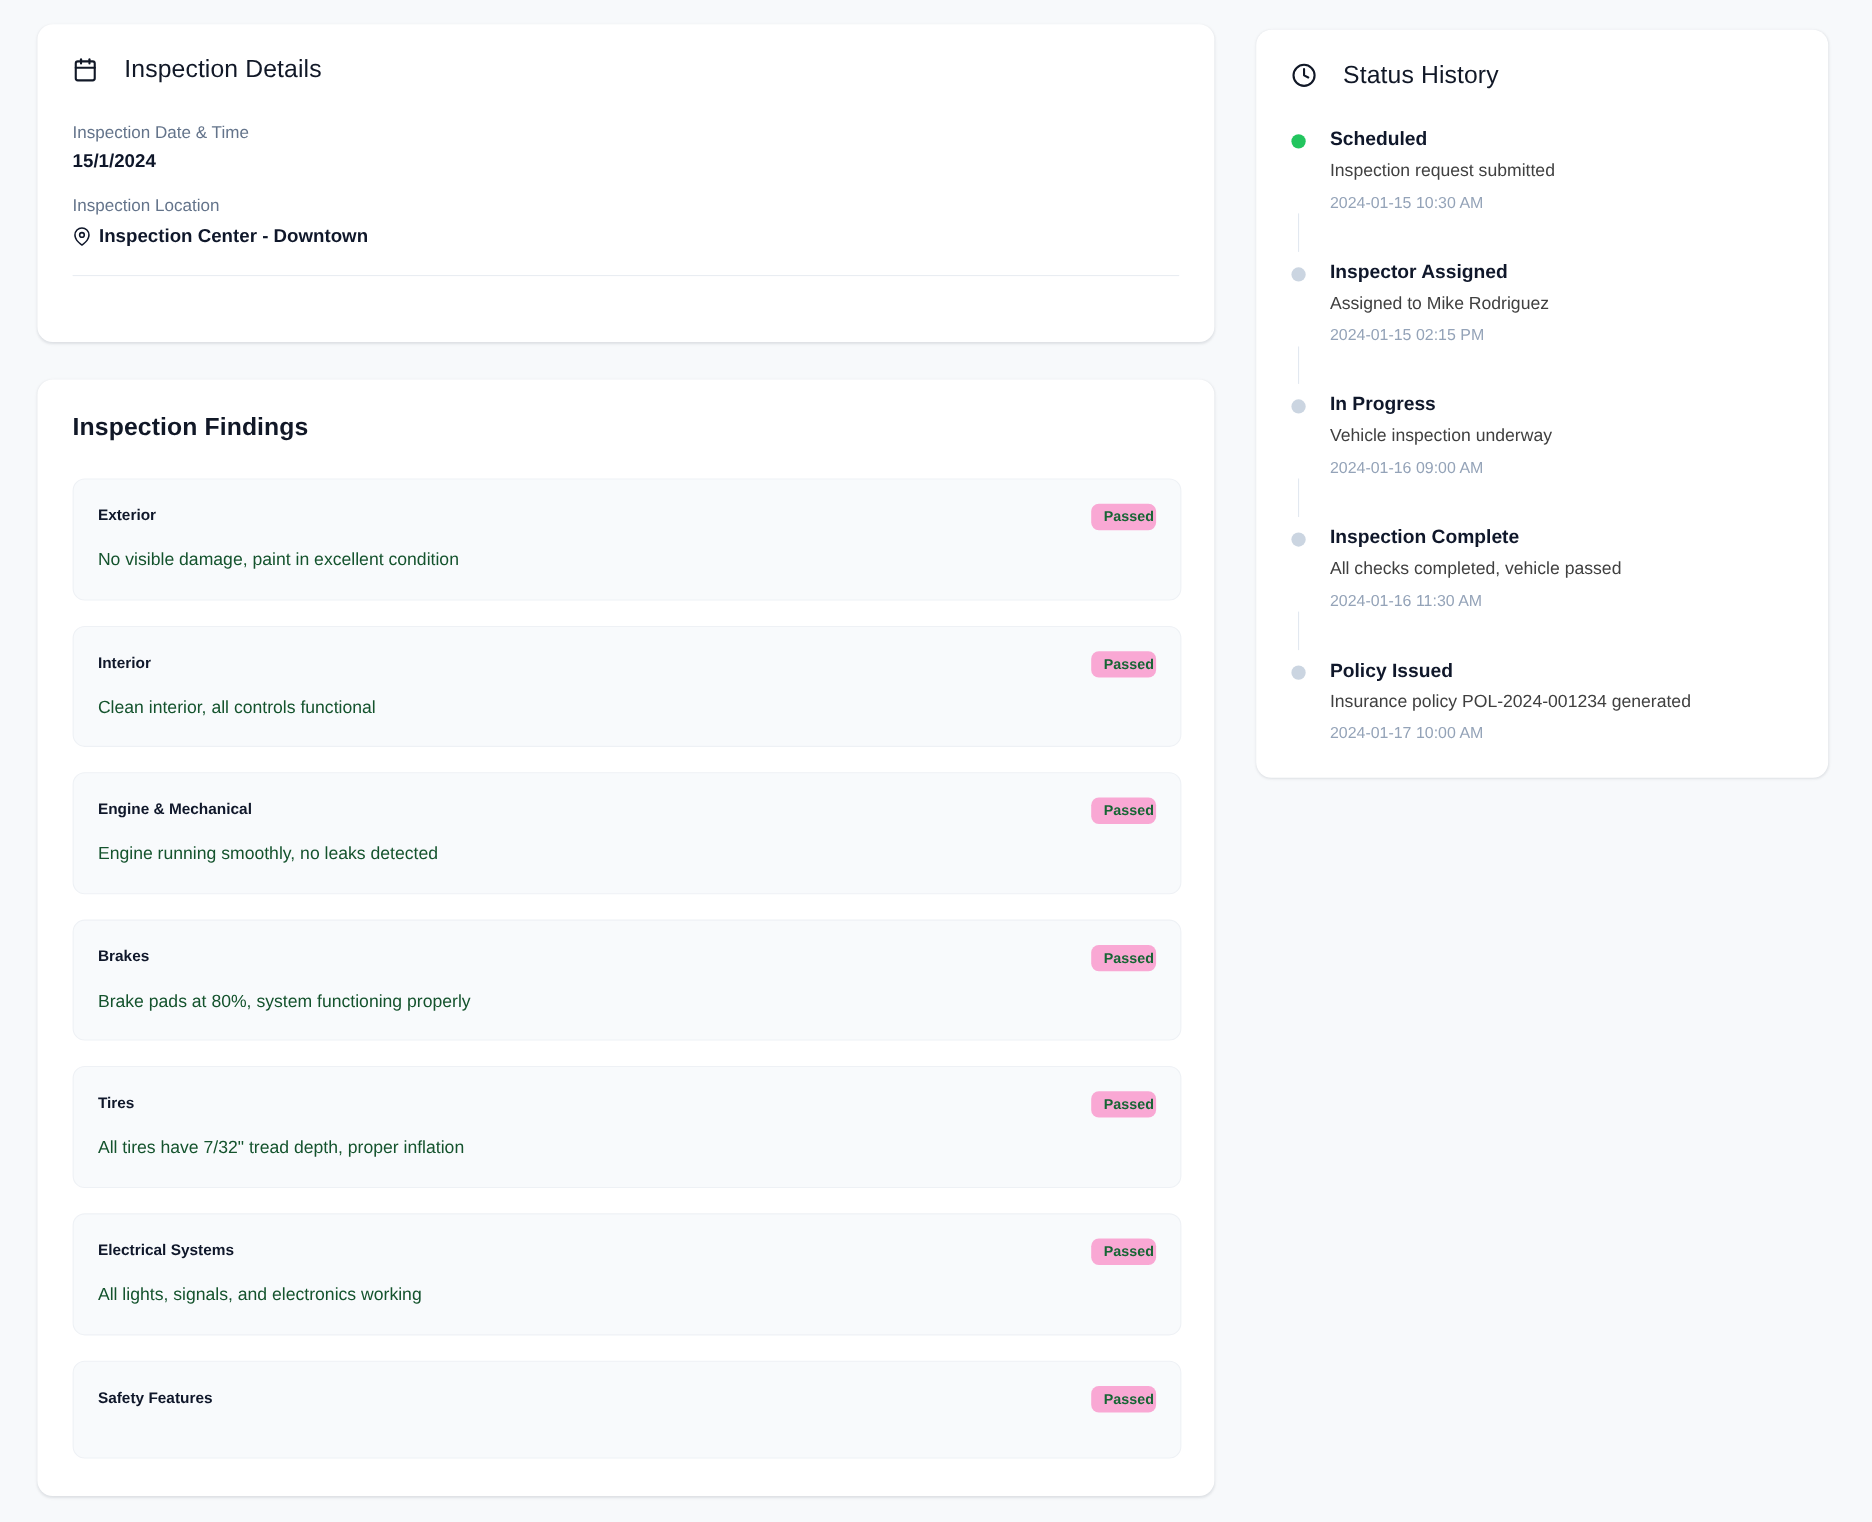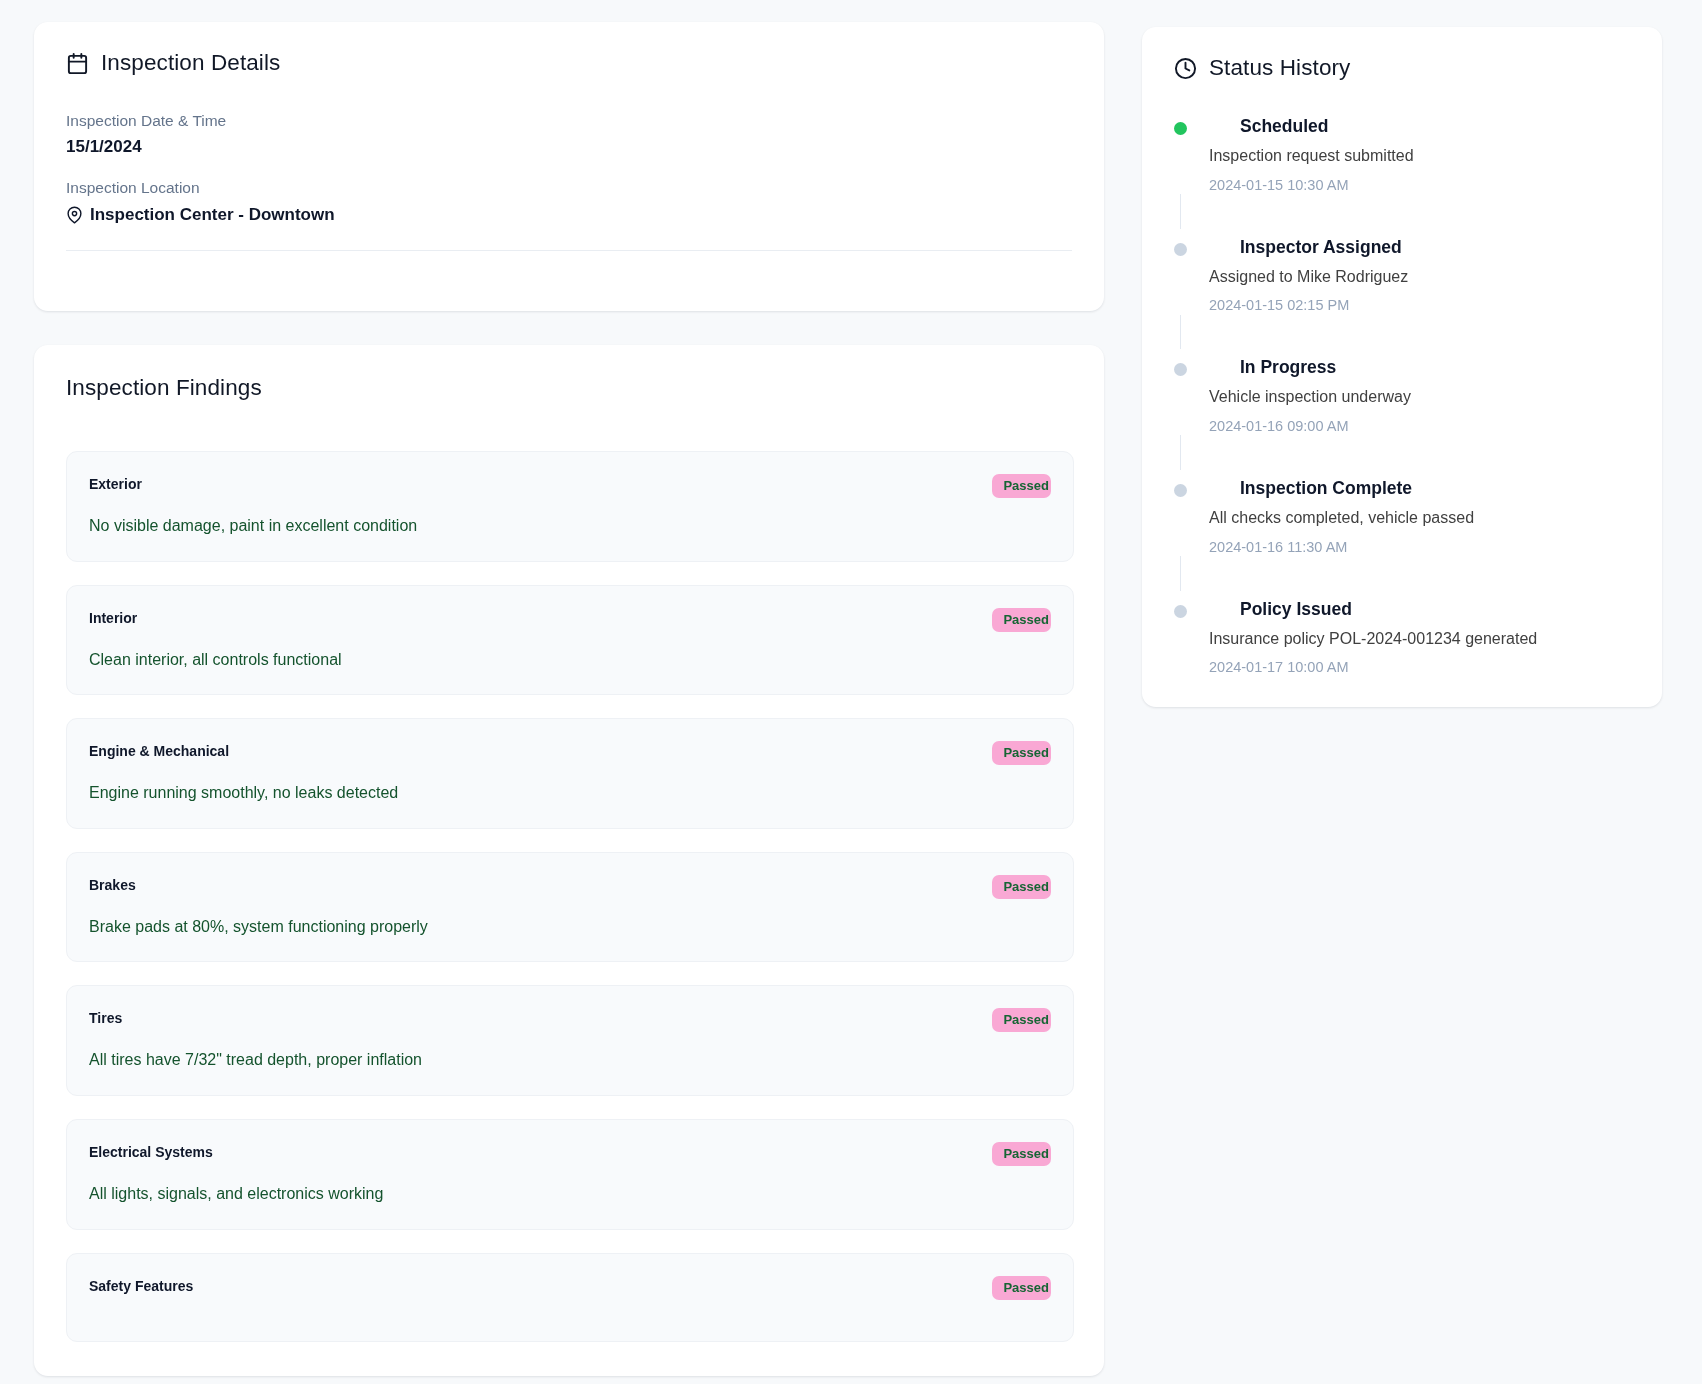--- a/index.html
+++ b/index.html
@@ -47,21 +47,21 @@
     box-shadow: 0 1px 3px rgba(15, 23, 42, 0.07),
                 0 1px 2px rgba(15, 23, 42, 0.04);
   }
 
   
   .details-card { padding: 30px 32px 34px 32px; }
 
   .card-head {
     display: flex;
     align-items: center;
-    gap: 12px;
+    gap: 24px;
     margin-bottom: 36px;
   }
   .card-head .ico { display: block; width: 23px; height: 23px; flex: 0 0 23px; }
   .card-head .ttl {
     font-size: 22.5px;
     font-weight: 400;
     letter-spacing: .1px;
     color: #111827;
     line-height: 1;
   }
@@ -96,24 +96,24 @@
     font-size: 15.5px;
     color: #94a3b8;
     margin-top: 5px;
     line-height: 1.3;
   }
 
   
   .findings-card { padding: 30px 30px 34px 32px; }
   .findings-title {
     font-size: 22.5px;
-    font-weight: 400;
+    font-weight: 700;
     color: #111827;
     letter-spacing: .1px;
-    margin-bottom: 50px;
+    margin-bottom: 34px;
   }
 
   .finding {
     background: #f8fafc;
     border: 1px solid #eef1f5;
     border-radius: 11px;
     padding: 22px 22px 24px 22px;
     margin-bottom: 23px;
     position: relative;
   }
@@ -181,21 +181,20 @@
     width: 1px;
     background: #e2e8f0;
   }
   .tl-item:last-child .tl-line { display: none; }
 
   .tl-title {
     font-size: 17.5px;
     font-weight: 700;
     color: #0f172a;
     line-height: 1.2;
-    margin-left: 31px;
   }
   .tl-desc {
     margin-top: 9px;
     font-size: 16px;
     color: #404040;
     line-height: 1.3;
   }
   .tl-time {
     margin-top: 9px;
     font-size: 14.5px;

